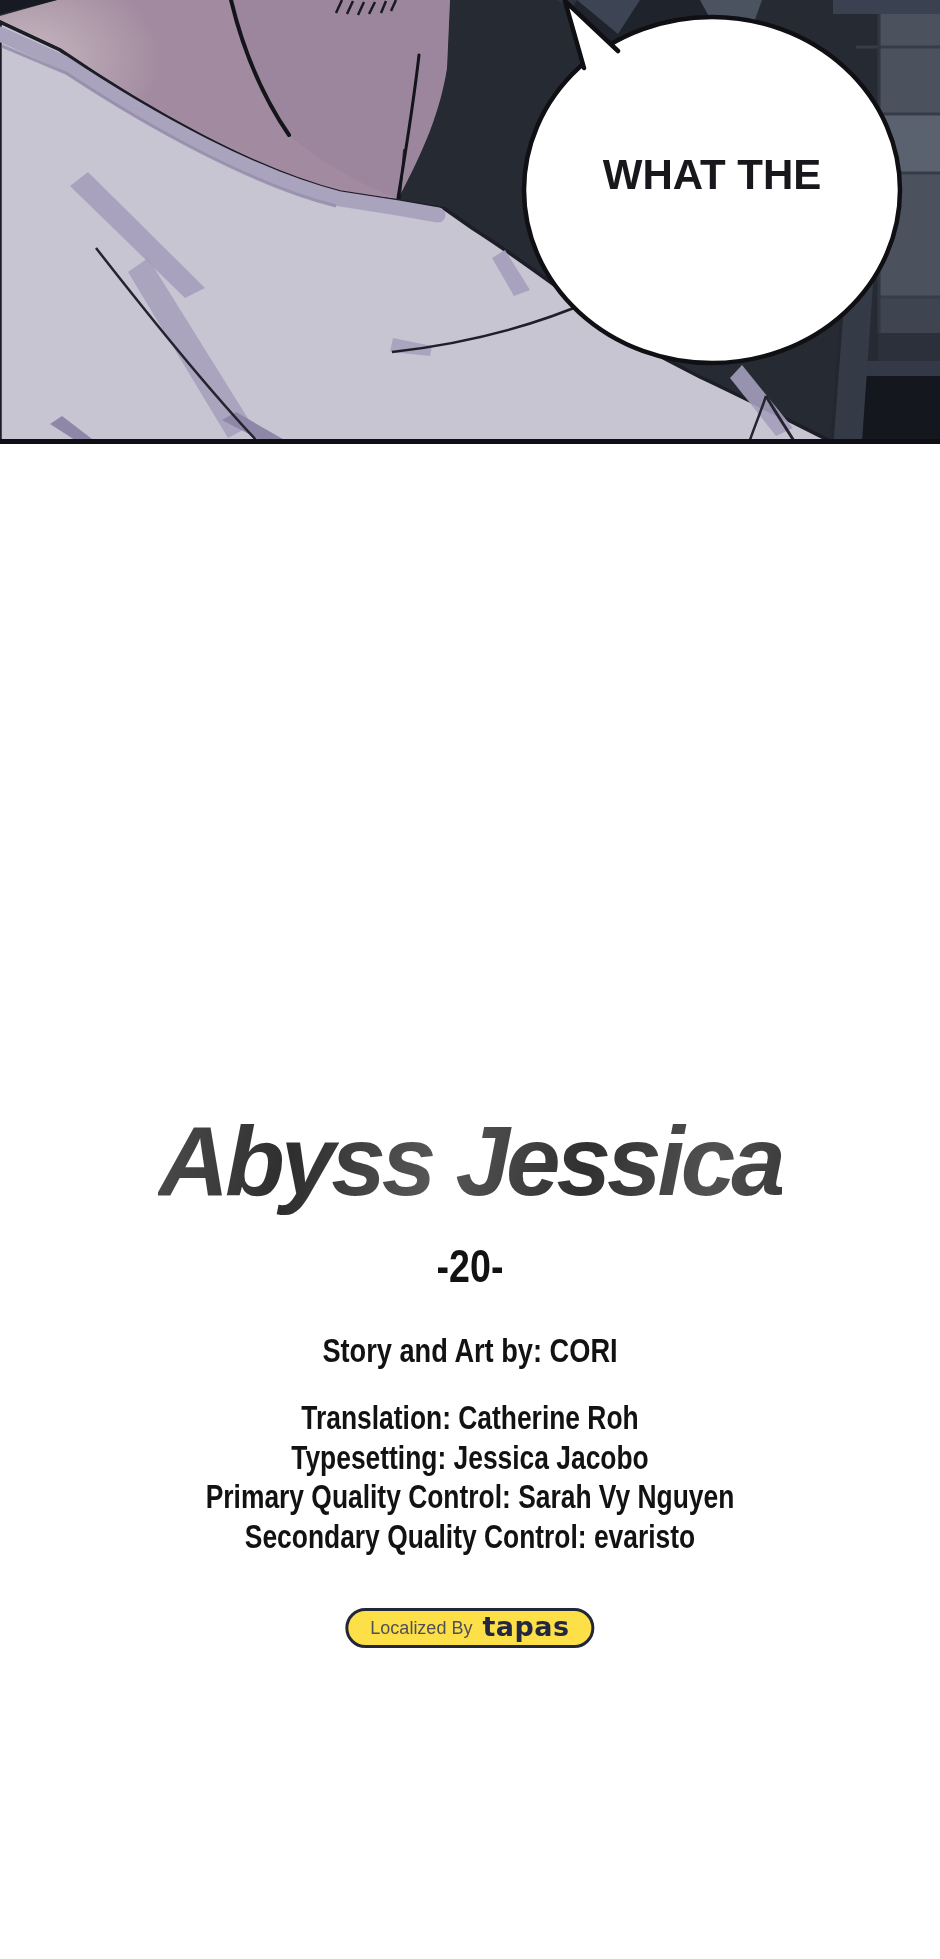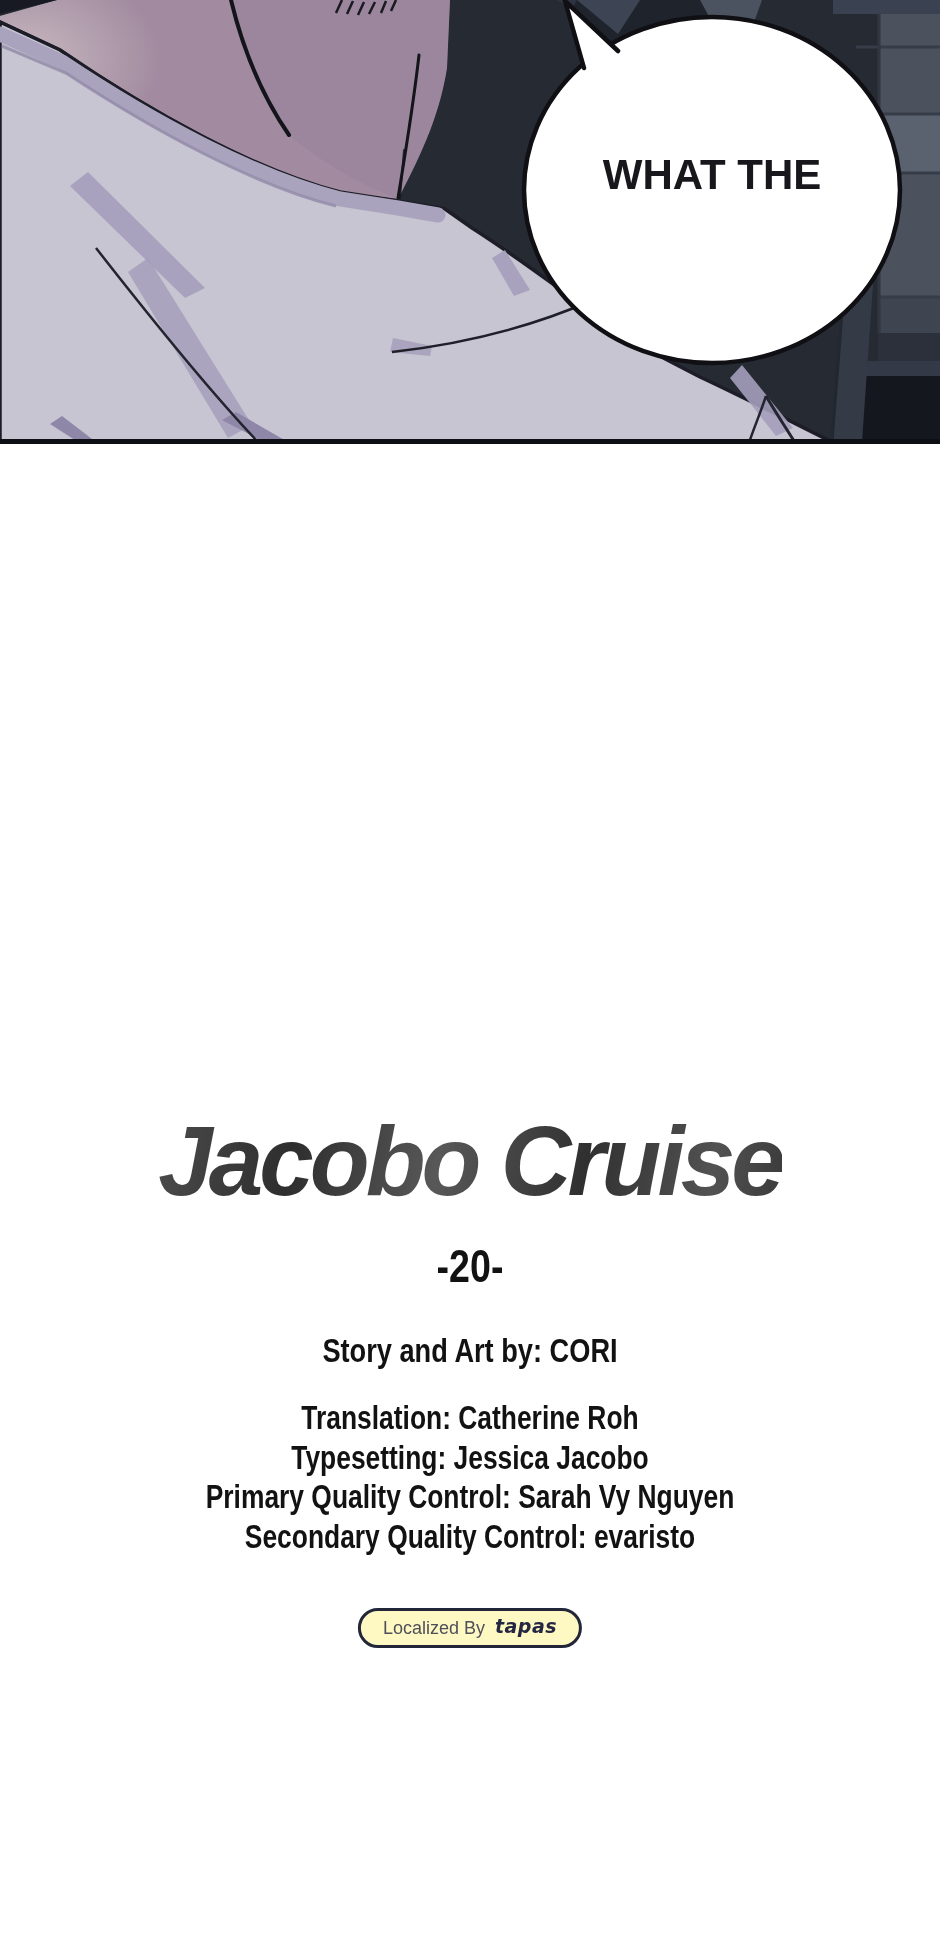--- a/index.html
+++ b/index.html
@@ -81,37 +81,36 @@
   .badge {
     position: absolute;
     top: 1608px;
     left: 50%;
     transform: translateX(-50%);
     height: 40px;
     display: inline-flex;
     align-items: center;
     gap: 10px;
     padding: 0 22px;
-    background: #fef9c3;
+    background: #fde047;
     border: 3px solid #222639;
     border-radius: 23px;
     box-sizing: border-box;
     white-space: nowrap;
   }
   .badge-prefix {
     font-family: "Liberation Sans", sans-serif;
     font-size: 18px;
     font-weight: 400;
     color: #4f4f5a;
   }
   .badge-brand {
     font-family: "DejaVu Sans", sans-serif;
-    font-style: italic;
     font-weight: 700;
-    font-size: 19px;
+    font-size: 27px;
     letter-spacing: 0.5px;
     color: #232741;
     position: relative;
     top: -2px;
   }
 </style>
 </head>
 <body>
 
 <div class="page">
@@ -195,21 +194,21 @@
       </g>
 
       <rect x="0" y="439" width="940" height="5" fill="#0e0f14"></rect>
     </svg>
 
     <div class="bubble-text">
       <div>WHAT THE</div>
     </div>
   </div>
 
-  <h1 class="abs-line series-title"><span>Jacobo Cruise</span></h1>
+  <h1 class="abs-line series-title"><span>Abyss Jessica</span></h1>
 
   <div class="abs-line comic squeeze episode-number">-20-</div>
 
   <div class="abs-line comic squeeze author-credit">Story and Art by: CORI</div>
 
   <div class="abs-line comic squeeze credits-block">
     <div>Translation: Catherine Roh</div>
     <div>Typesetting: Jessica Jacobo</div>
     <div>Primary Quality Control: Sarah Vy Nguyen</div>
     <div>Secondary Quality Control: evaristo</div>

